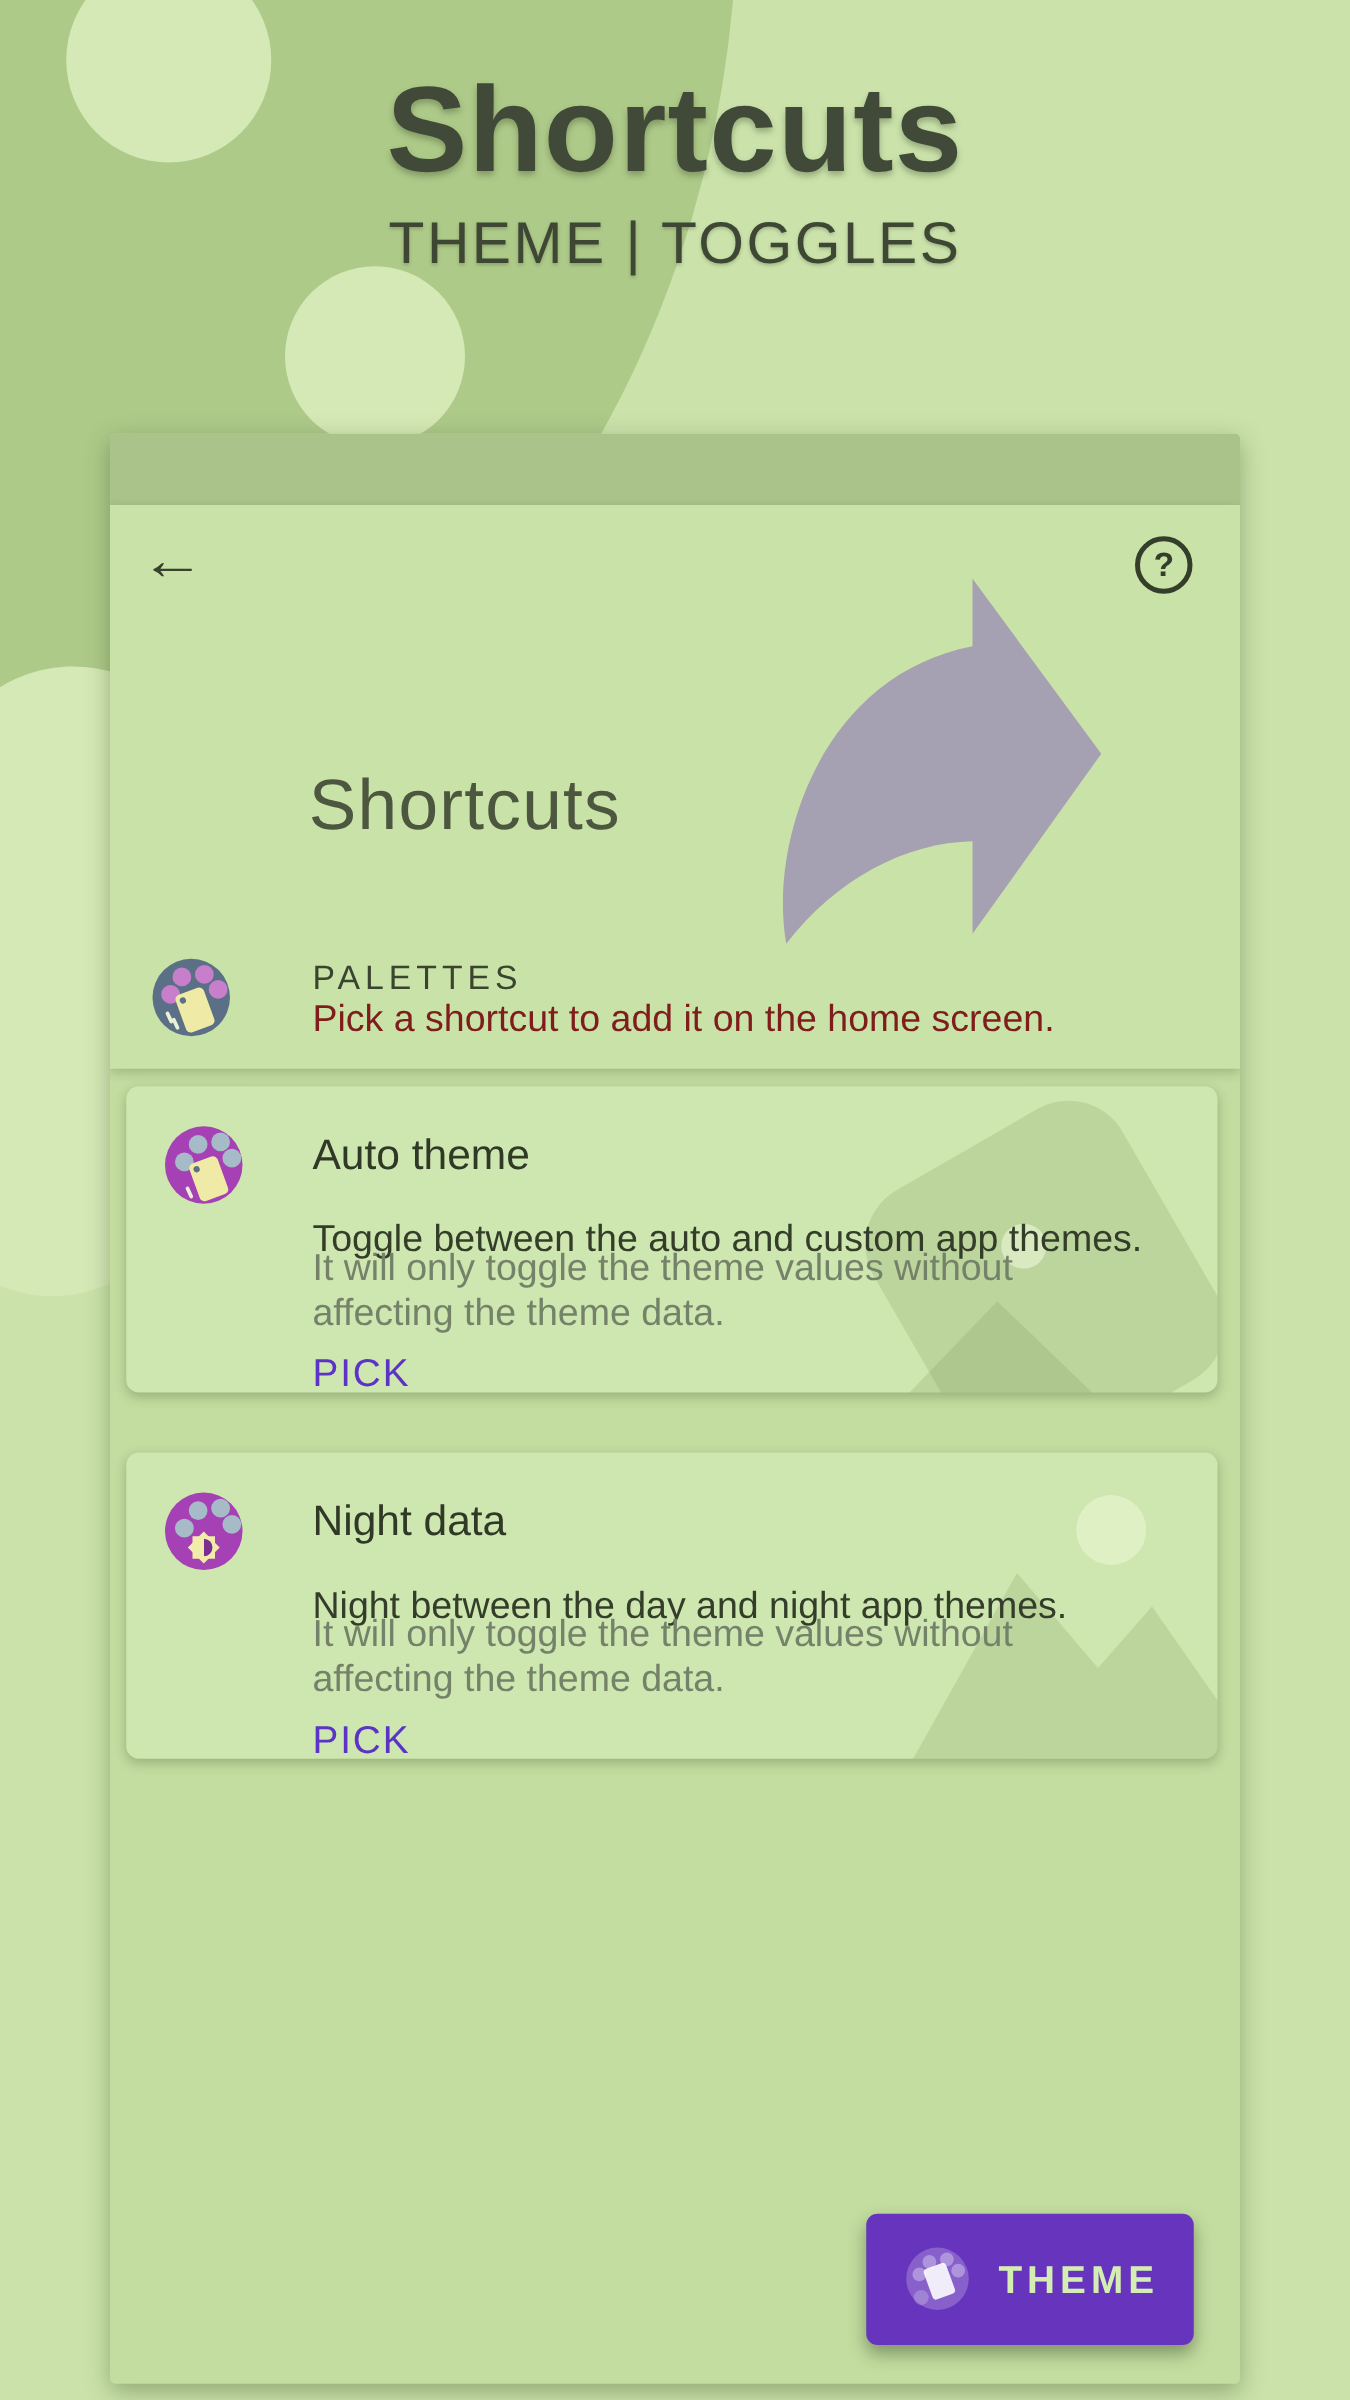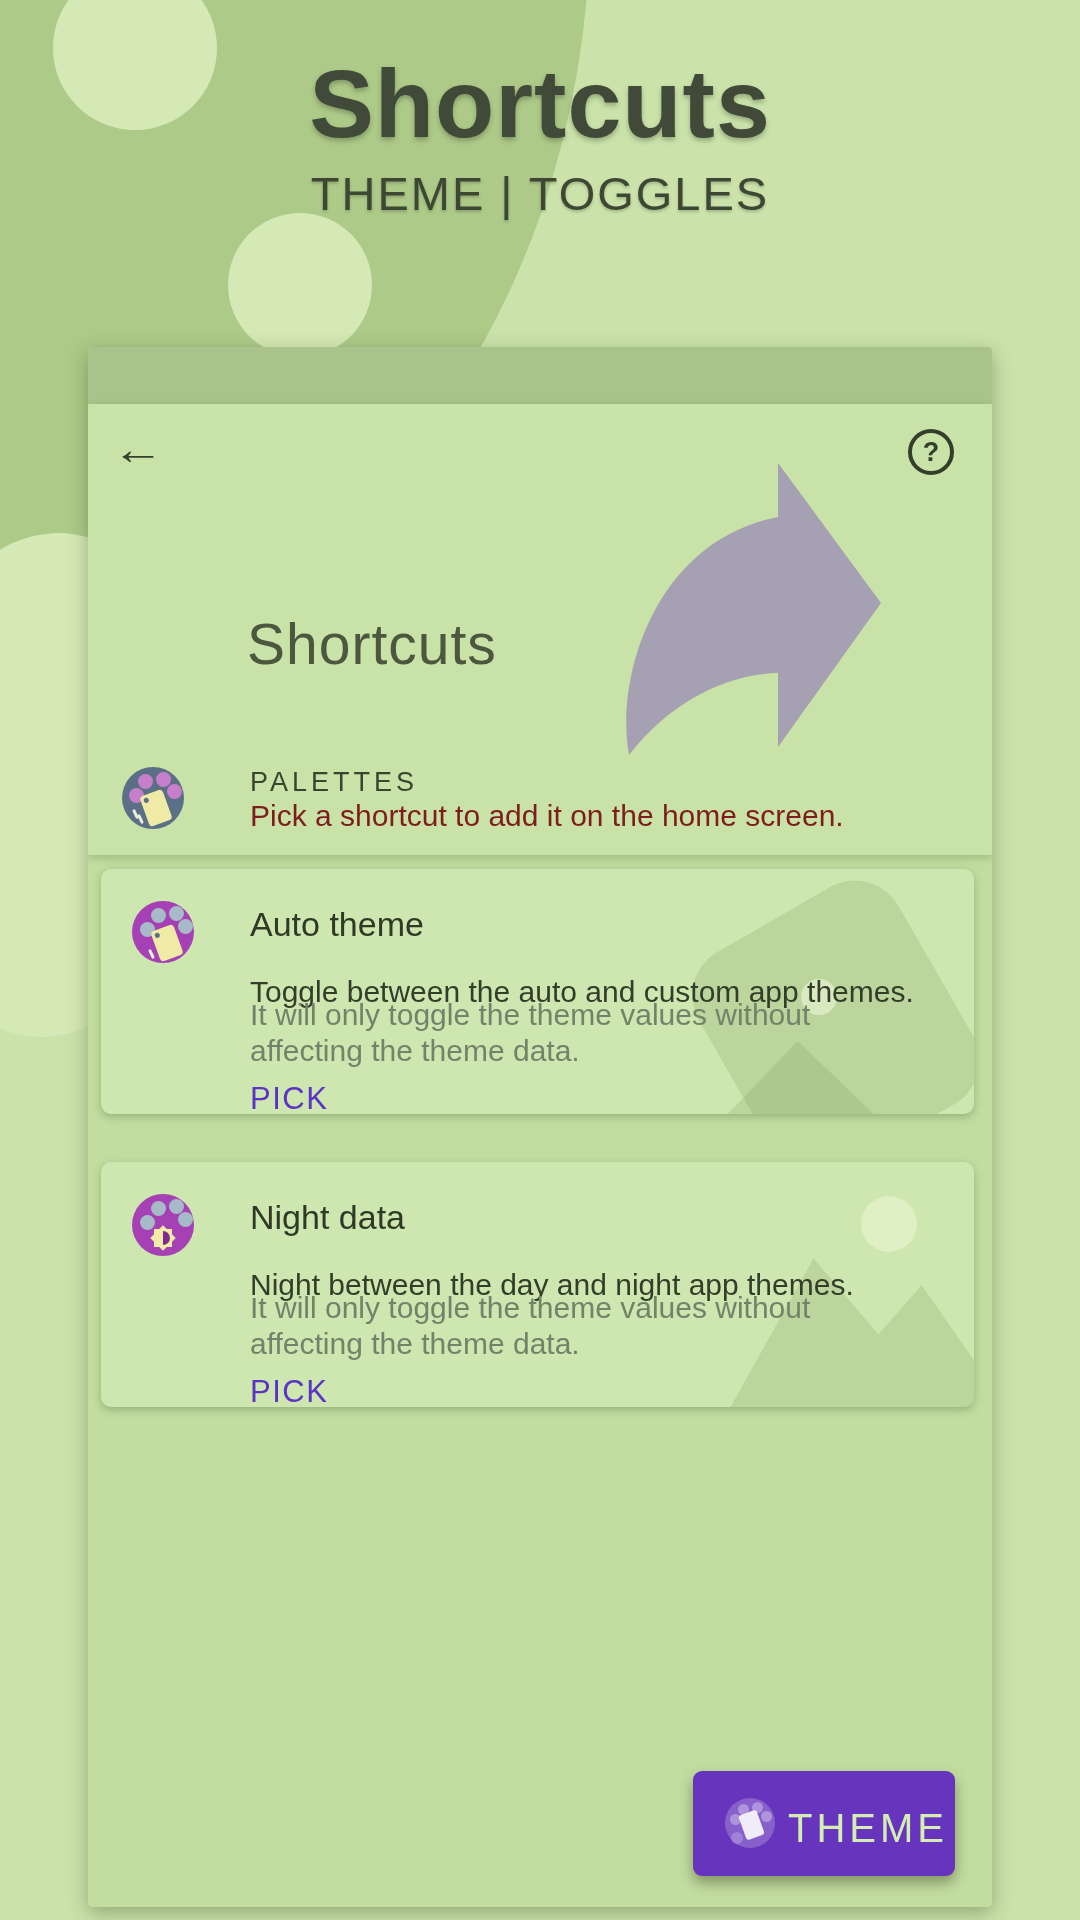--- a/index.html
+++ b/index.html
@@ -72,21 +72,21 @@
   .wm-hole{left:700px;top:110px;width:36px;height:36px;border-radius:50%;background:rgba(240,250,220,.55);}
   .wm-mtn1{left:596px;top:172px;width:210px;height:105px;
     clip-path:polygon(0% 100%,48% 0%,100% 100%);background:rgba(110,140,75,.18);}
   .wm-mtn2{left:610px;top:56px;width:270px;height:224px;
     clip-path:polygon(0% 100%,38% 18%,62% 52%,78% 30%,100% 68%,100% 100%);background:rgba(110,140,75,.18);}
   .wm-sun{left:760px;top:34px;width:56px;height:56px;border-radius:50%;background:rgba(240,250,220,.5);}
 
   
   .theme-fab{left:605px;top:1424px;width:262px;height:105px;background:#6634bd;border:none;border-radius:9px;
     box-shadow:0 7px 14px rgba(30,40,15,.4);cursor:pointer;}
-  .fab-label{position:absolute;left:95px;top:35px;width:150px;text-align:center;font-size:40px;font-weight:400;
+  .fab-label{position:absolute;left:95px;top:35px;width:150px;text-align:center;font-size:31px;font-weight:700;
     letter-spacing:4px;color:#d4edb3;font-family:"Liberation Sans",sans-serif;}
   .fab-icon{position:absolute;left:32px;top:27px;width:50px;height:50px;border-radius:50%;
     background:rgba(255,255,255,.22);}
   .fab-icon .dot{position:absolute;width:11px;height:11px;border-radius:50%;background:rgba(255,255,255,.33);}
   .fab-icon .note{position:absolute;left:17px;top:14px;width:19px;height:26px;border-radius:3px;
     transform:rotate(-20deg);background:rgba(255,255,255,.88);}
   .fab-icon .curl{position:absolute;left:6px;top:34px;width:12px;height:12px;border-radius:50%;
     background:rgba(255,255,255,.22);}
 </style>
 </head>

